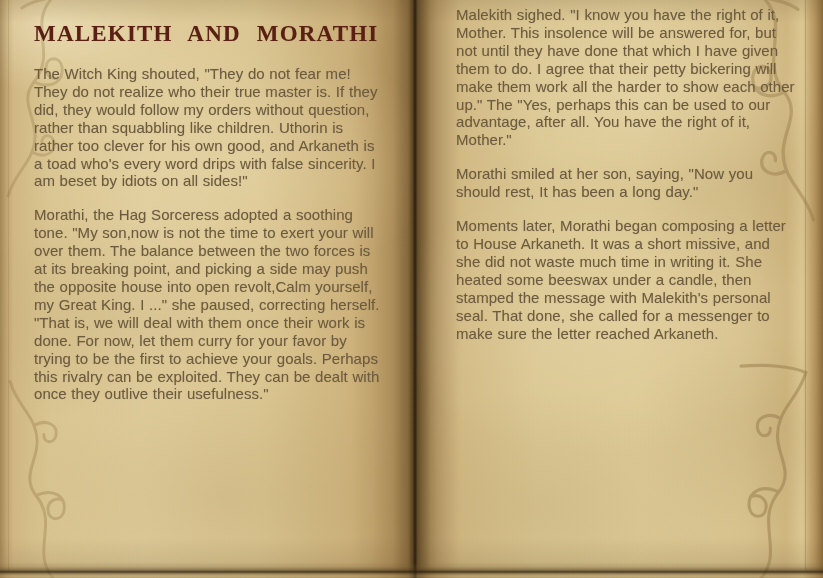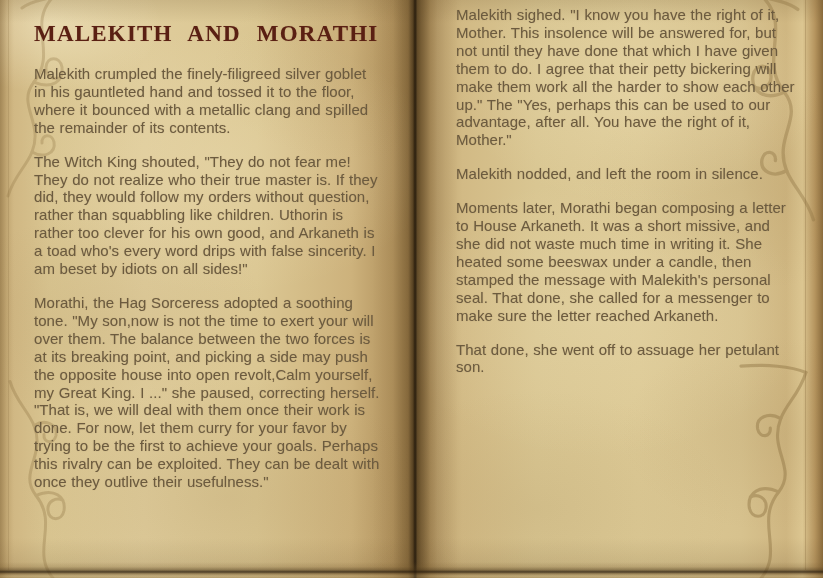--- a/index.html
+++ b/index.html
@@ -112,21 +112,20 @@
     <svg class="fl fl-bl" width="70" height="215" viewBox="0 0 70 210">
       <path d="M52,0 C24,28 56,56 32,86 C14,109 42,126 30,156 C24,171 12,180 6,200"></path>
       <path d="M32,86 C50,94 62,85 60,71 C58,60 45,60 44,71 C43,80 52,85 59,81"></path>
       <path d="M30,156 C42,163 54,157 52,146 C50,137 39,138 40,147"></path>
     </svg>
     <div class="inner-line"></div>
     <div class="edge-left"></div>
 
     <div class="content left-content">
       <h1 class="title">MALEKITH AND MORATHI</h1>
-      <p class="para">Malekith crumpled the finely-filigreed silver goblet in his gauntleted hand and tossed it to the floor, where it bounced with a metallic clang and spilled the remainder of its contents.</p>
       <p class="para">The Witch King shouted, "They do not fear me! They do not realize who their true master is. If they did, they would follow my orders without question, rather than squabbling like children. Uthorin is rather too clever for his own good, and Arkaneth is a toad who's every word drips with false sincerity. I am beset by idiots on all sides!"</p>
       <p class="para">Morathi, the Hag Sorceress adopted a soothing tone. "My son,now is not the time to exert your will over them. The balance between the two forces is at its breaking point, and picking a side may push the opposite house into open revolt,Calm yourself, my Great King. I ..." she paused, correcting herself. "That is, we will deal with them once their work is done. For now, let them curry for your favor by trying to be the first to achieve your goals. Perhaps this rivalry can be exploited. They can be dealt with once they outlive their usefulness."</p>
     </div>
   </div>
 
   <div class="page page-right">
     <svg class="fl fl-tr" width="80" height="235" viewBox="0 0 70 210">
       <path d="M52,0 C24,28 56,56 32,86 C14,109 42,126 30,156 C24,171 12,180 6,200"></path>
       <path d="M32,86 C50,94 62,85 60,71 C58,60 45,60 44,71 C43,80 52,85 59,81"></path>
       <path d="M30,156 C42,163 54,157 52,146 C50,137 39,138 40,147"></path>
@@ -135,21 +134,20 @@
     <svg class="fl fl-br" width="95" height="220" viewBox="0 0 70 210">
       <path d="M52,0 C24,28 56,56 32,86 C14,109 42,126 30,156 C24,171 12,180 6,200"></path>
       <path d="M32,86 C50,94 62,85 60,71 C58,60 45,60 44,71 C43,80 52,85 59,81"></path>
       <path d="M30,156 C42,163 54,157 52,146 C50,137 39,138 40,147"></path>
       <path d="M6,200 C20,206 44,208 68,206"></path>
     </svg>
     <div class="inner-line"></div>
 
     <div class="content right-content">
       <p class="para">Malekith sighed. "I know you have the right of it, Mother. This insolence will be answered for, but not until they have done that which I have given them to do. I agree that their petty bickering will make them work all the harder to show each other up." The "Yes, perhaps this can be used to our advantage, after all. You have the right of it, Mother."</p>
-      <p class="para">Malekith nodded, and left the room in silence.</p>
+      <p class="para">Morathi smiled at her son, saying, "Now you should rest, It has been a long day."</p>
       <p class="para">Moments later, Morathi began composing a letter to House Arkaneth. It was a short missive, and she did not waste much time in writing it. She heated some beeswax under a candle, then stamped the message with Malekith's personal seal. That done, she called for a messenger to make sure the letter reached Arkaneth.</p>
-      <p class="para">That done, she went off to assuage her petulant son.</p>
     </div>
   </div>
 
   <div class="gutter"></div>
   <div class="bottom-edge"></div>
 </div>
 
 </body></html>

